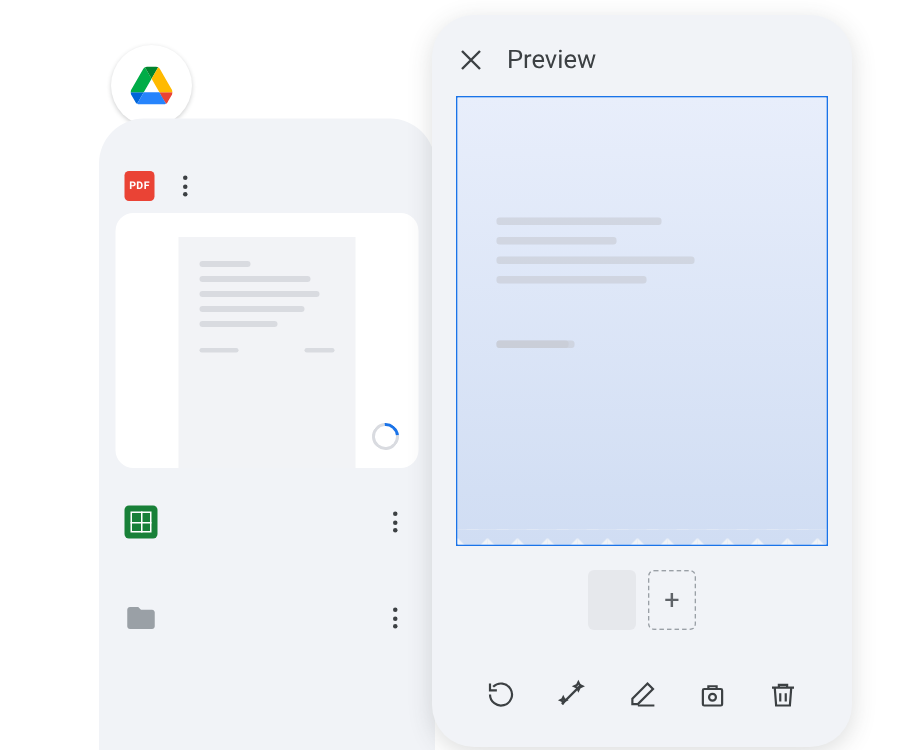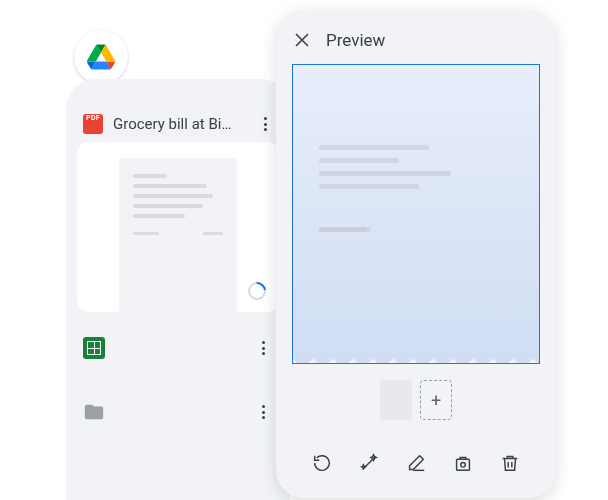--- a/index.html
+++ b/index.html
@@ -48,21 +48,21 @@
   .file-tile-header {
     display: flex;
     align-items: center;
     gap: 10px;
     padding: 4px 4px 8px 6px;
   }
   .pdf-badge {
     width: 20px; height: 20px;
     background: #ea4335;
     border-radius: 3px;
-    display: flex; align-items: flex-start; justify-content: center;
+    display: flex; align-items: center; justify-content: center;
   }
   .pdf-badge span {
     color: #fff; font-size: 7px; font-weight: 700; letter-spacing: .3px;
   }
   .file-title {
     flex: 1;
     color: #3c4043;
     font-size: 15px;
     white-space: nowrap;
     overflow: hidden;
@@ -158,21 +158,21 @@
   .row-kebab { margin-left: 6px; }
 
   .row-icon.folder {
     position: relative;
   }
   .row-icon.folder svg { width: 22px; height: 22px; fill:#9aa0a6; }
 
   
   .preview-panel {
     position: absolute;
-    left: 276px;
+    left: 288px;
     top: 10px;
     width: 280px;
     height: 488px;
     background: #f1f3f7;
     border-radius: 28px;
     box-shadow: 0 4px 16px rgba(60,64,67,.18);
     padding: 20px 16px 0;
     display: flex;
     flex-direction: column;
   }
@@ -278,21 +278,20 @@
   </svg>
 </div>
 
 <div class="drive-card">
 
   <div class="file-tile">
     <div class="file-tile-header">
       <div class="pdf-badge">
         <span>PDF</span>
       </div>
-      <div class="file-title">Grocery bill at Bi…</div>
       <div class="kebab">
           <i></i>
           <i></i>
           <i></i>
         </div>
     </div>
     <div class="receipt-preview">
       <div class="receipt">
         <div class="line l1"></div>
         <div class="line l2"></div>

